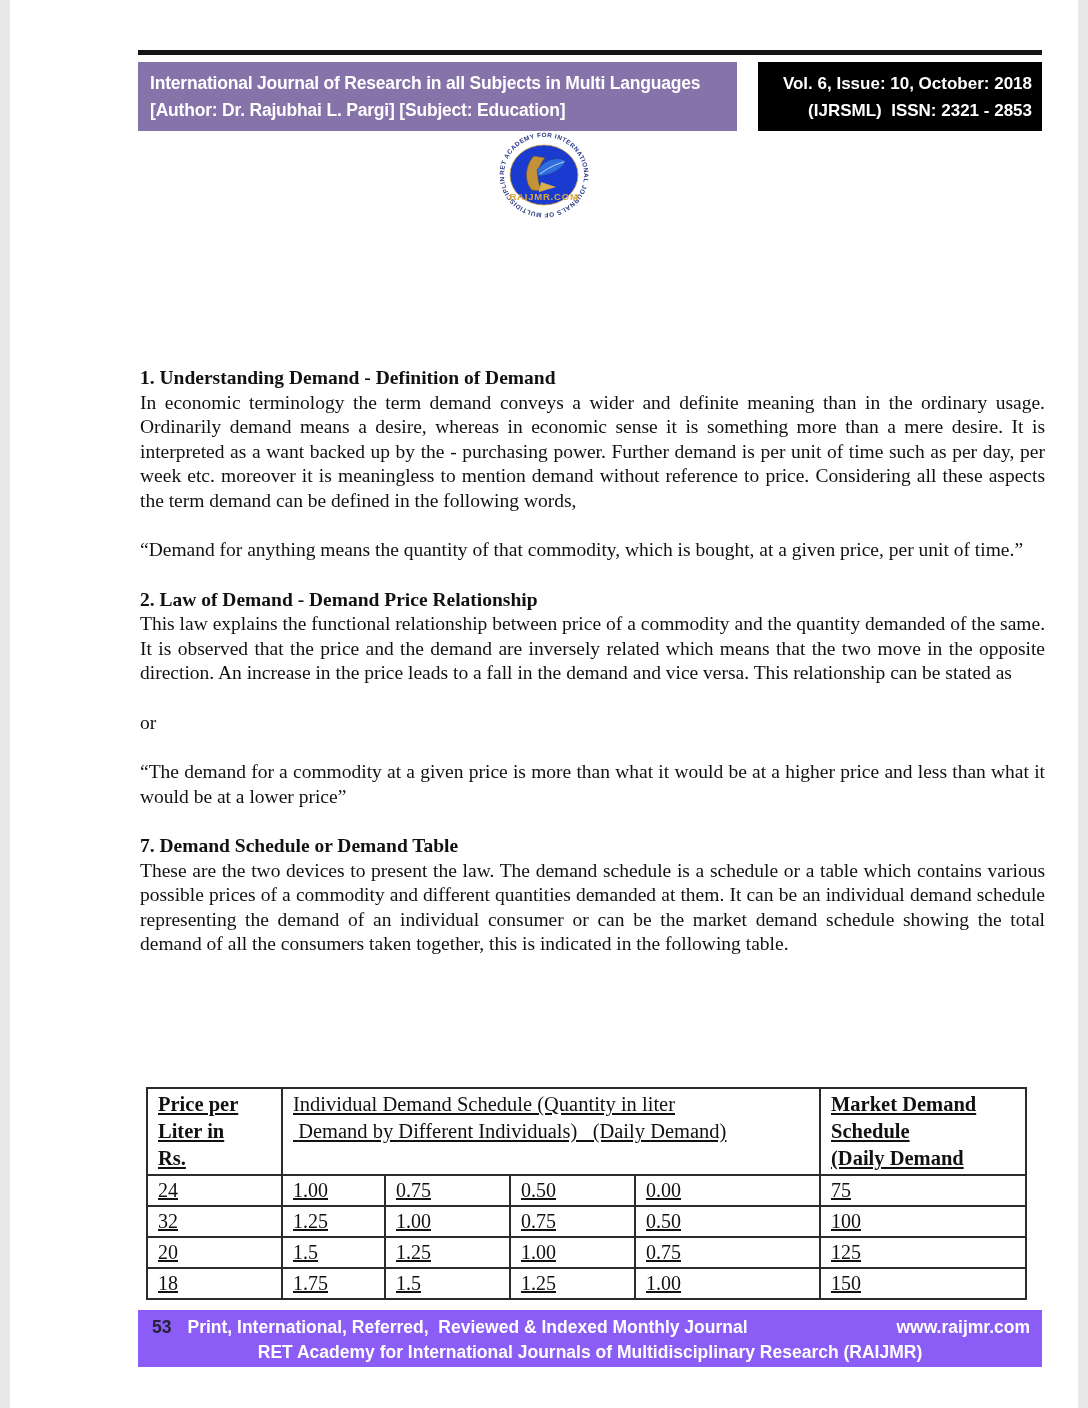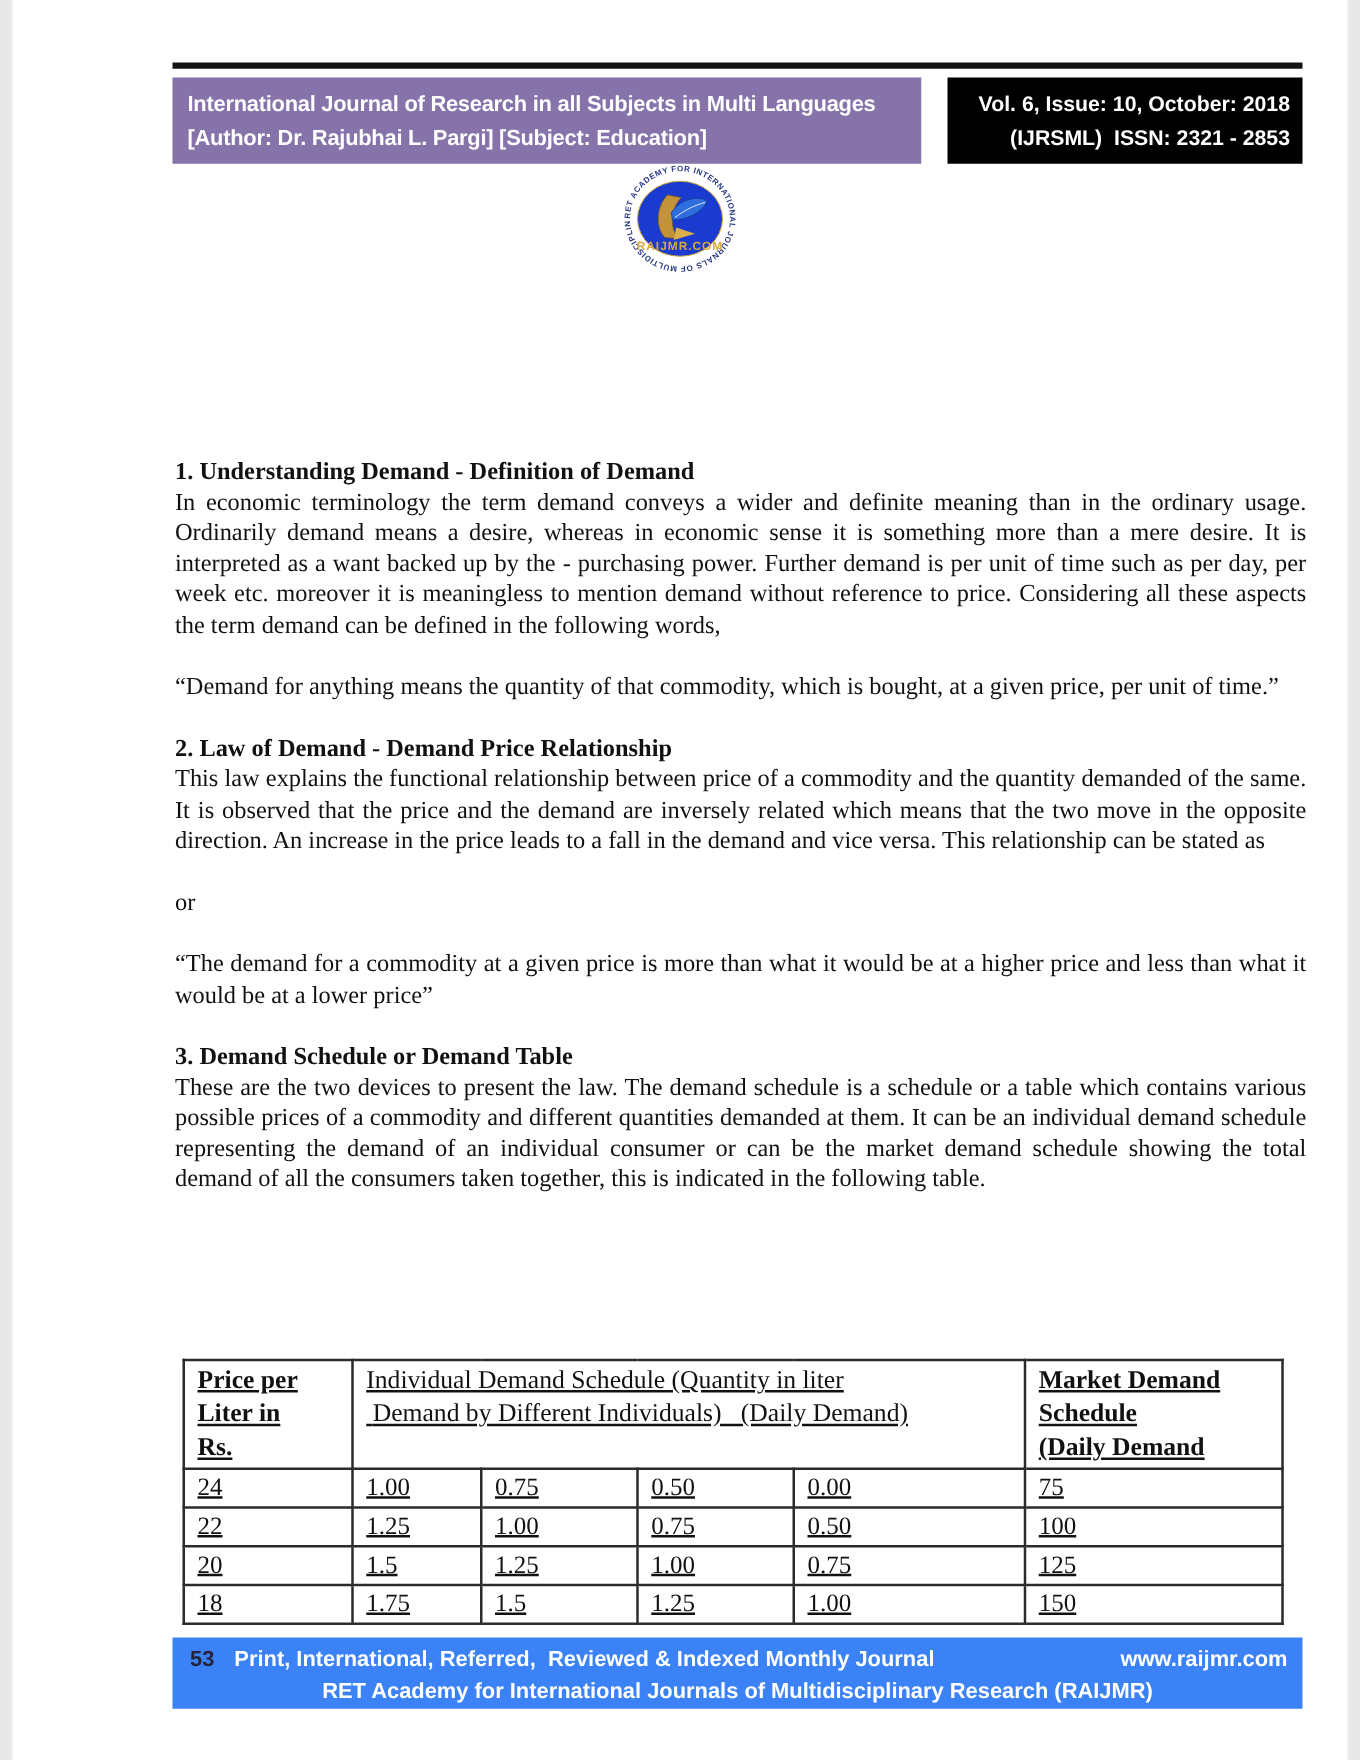--- a/index.html
+++ b/index.html
@@ -41,21 +41,21 @@
                   font-size:20px; table-layout:fixed; }
   .demand-table th, .demand-table td { border:2px solid #2b2b2b; padding:2px 10px;
                   text-align:left; vertical-align:top; font-weight:normal; overflow:hidden;text-decoration:underline; }
   .demand-table th { height:80px; line-height:27px; font-size:20.5px; }
   .demand-table th.bold { font-weight:bold; }
   .demand-table td { height:25px; line-height:25px; }
   .hline { display:block; }
 
   
   .footer { position:absolute; left:128px; top:1310px; width:904px; height:57px; box-sizing:border-box;
-            background:#3b82f6; color:#ffffff; font-family:"Liberation Sans", sans-serif;
+            background:#8b5cf6; color:#ffffff; font-family:"Liberation Sans", sans-serif;
             font-weight:bold; font-size:17.5px; line-height:25px; padding-top:5px; }
   .footer-line1 { display:flex; justify-content:space-between; padding:0 12px 0 14px; }
   .footer-left { display:flex; gap:16px; }
   .page-number { color:#26223a; }
   .footer-site { color:#ffffff; text-decoration:none; }
   .footer-line2 { text-align:center; }
 </style>
 </head>
 <body>
 
@@ -96,21 +96,21 @@
   <div class="content">
     <h3>1. Understanding Demand - Definition of Demand</h3>
     <p>In economic terminology the term demand conveys a wider and definite meaning than in the ordinary usage. Ordinarily demand means a desire, whereas in economic sense it is something more than a mere desire. It is interpreted as a want backed up by the - purchasing power. Further demand is per unit of time such as per day, per week etc. moreover it is meaningless to mention demand without reference to price. Considering all these aspects the term demand can be defined in the following words,</p>
     <p class="gap">“Demand for anything means the quantity of that commodity, which is bought, at a given price, per unit of time.”</p>
 
     <h3 class="gap">2. Law of Demand - Demand Price Relationship</h3>
     <p>This law explains the functional relationship between price of a commodity and the quantity demanded of the same. It is observed that the price and the demand are inversely related which means that the two move in the opposite direction. An increase in the price leads to a fall in the demand and vice versa. This relationship can be stated as</p>
     <p class="gap">or</p>
     <p class="gap">“The demand for a commodity at a given price is more than what it would be at a higher price and less than what it would be at a lower price”</p>
 
-    <h3 class="gap">3. Demand Schedule or Demand Table</h3>
+    <h3 class="gap">7. Demand Schedule or Demand Table</h3>
     <p>These are the two devices to present the law. The demand schedule is a schedule or a table which contains various possible prices of a commodity and different quantities demanded at them. It can be an individual demand schedule representing the demand of an individual consumer or can be the market demand schedule showing the total demand of all the consumers taken together, this is indicated in the following table.</p>
   </div>
 
   <table class="demand-table">
     <colgroup>
       <col style="width:135px">
         <col style="width:103px">
         <col style="width:125px">
       <col style="width:125px">
         <col style="width:185px">
@@ -137,21 +137,21 @@
     <tbody>
       <tr>
         <td>24</td>
         <td>1.00</td>
         <td>0.75</td>
         <td>0.50</td>
         <td>0.00</td>
         <td>75</td>
       </tr>
       <tr>
-        <td>22</td>
+        <td>32</td>
         <td>1.25</td>
         <td>1.00</td>
         <td>0.75</td>
         <td>0.50</td>
         <td>100</td>
       </tr>
       <tr>
         <td>20</td>
         <td>1.5</td>
         <td>1.25</td>

